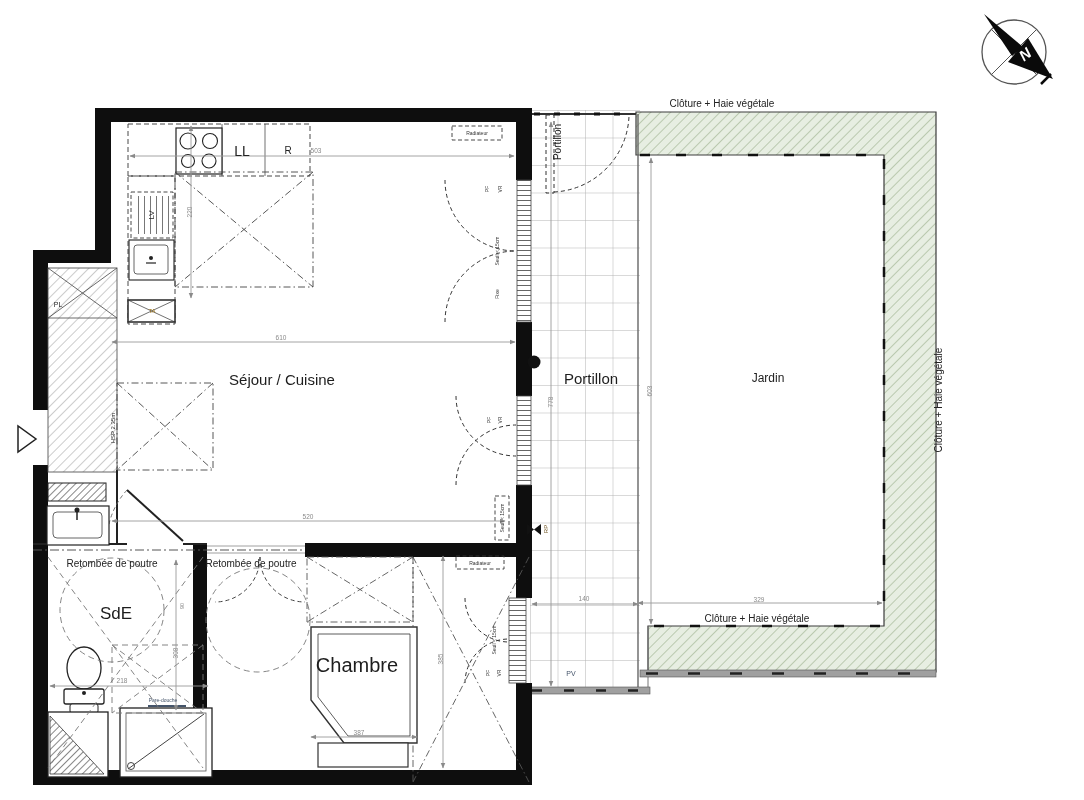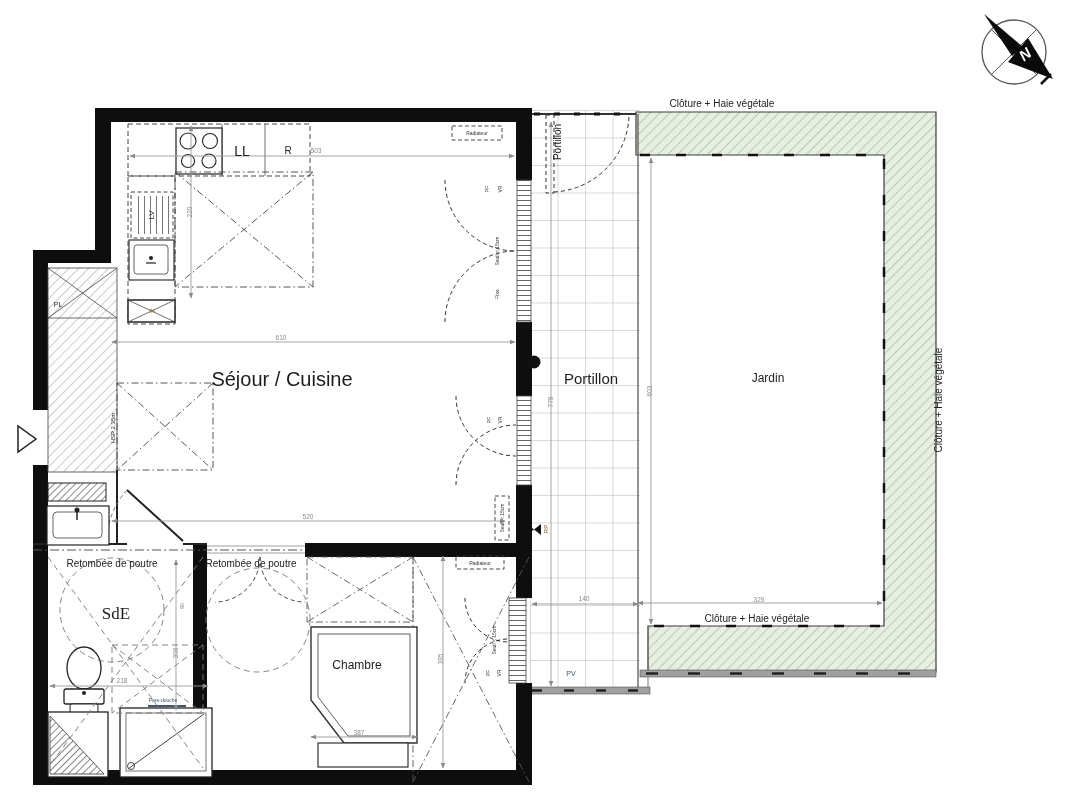--- a/index.html
+++ b/index.html
@@ -253,25 +253,25 @@
   <g>
     <circle cx="1014" cy="52" r="32" fill="none" stroke="#555" stroke-width="1.3"></circle>
     <line x1="991" y1="29" x2="1037" y2="75" stroke="#555" stroke-width="1"></line>
     <line x1="1037" y1="29" x2="991" y2="75" stroke="#555" stroke-width="1"></line>
     <polygon points="984,14 1023,47 1012,56" fill="#0a0a0a"></polygon>
     <polygon points="1053,79 1008,62 1028,38" fill="#0a0a0a"></polygon>
     <line x1="1041" y1="84" x2="1051" y2="74" stroke="#0a0a0a" stroke-width="2.5"></line>
   </g>
 </svg>
 
-<div class="lbl room" style="left:282px;top:379px;font-size:20px;">Séjour / Cuisine</div>
+<div class="lbl room" style="left:282px;top:379px;font-size:15px;">Séjour / Cuisine</div>
 <div class="lbl room" style="left:591px;top:378px;font-size:15px;">Portillon</div>
 <div class="lbl room" style="left:768px;top:378px;font-size:12px;">Jardin</div>
-<div class="lbl room" style="left:357px;top:665px;font-size:12px;">Chambre</div>
-<div class="lbl room" style="left:116px;top:613px;font-size:17px;font-family:Liberation Serif, serif;">SdE</div>
+<div class="lbl room" style="left:357px;top:665px;font-size:20px;">Chambre</div>
+<div class="lbl room" style="left:116px;top:613px;font-size:17px;">SdE</div>
 
 <div class="lbl" style="left:722px;top:104px;font-size:10px;">Clôture + Haie végétale</div>
 <div class="lbl" style="left:757px;top:619px;font-size:10px;">Clôture + Haie végétale</div>
 <div class="lbl rot" style="left:939px;top:400px;font-size:10px;">Clôture + Haie végétale</div>
 <div class="lbl rot" style="left:558px;top:142px;font-size:10px;">Portillon</div>
 
 <div class="lbl" style="left:112px;top:564px;font-size:10px;">Retombée de poutre</div>
 <div class="lbl" style="left:251px;top:564px;font-size:10px;">Retombée de poutre</div>
 <div class="lbl tag5" style="left:477px;top:133px;">Radiateur</div>
 <div class="lbl tag5" style="left:480px;top:563px;">Radiateur</div>

